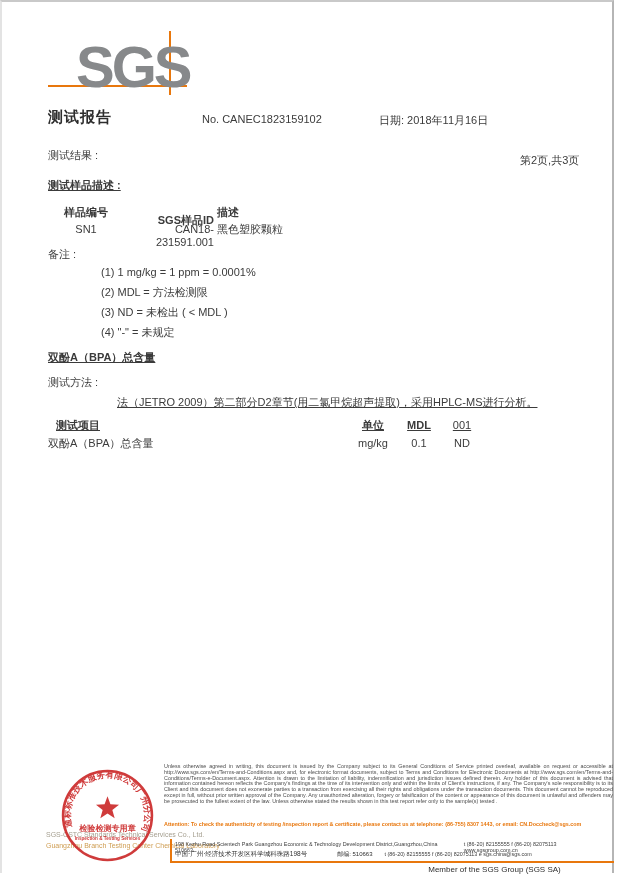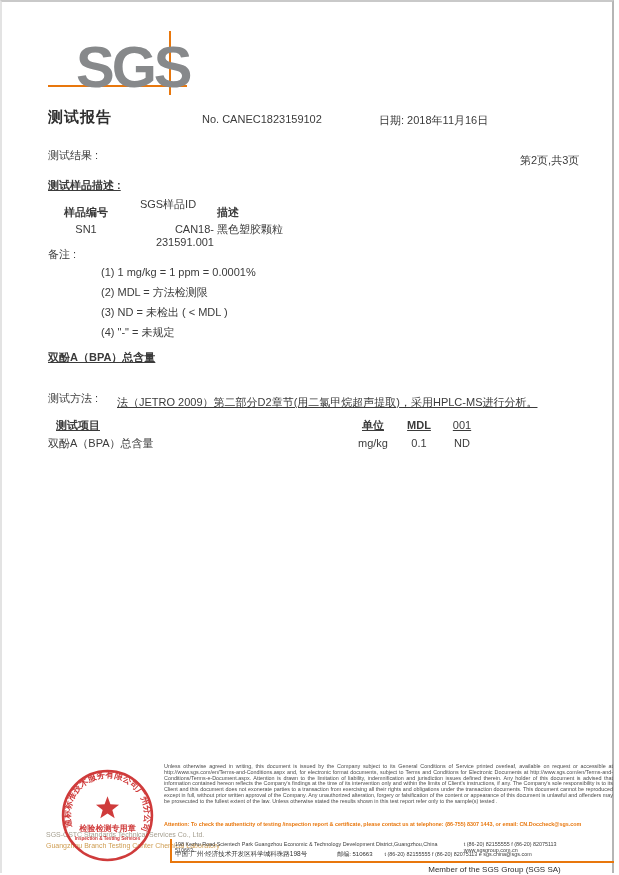--- a/index.html
+++ b/index.html
@@ -31,35 +31,35 @@
   .report-title { left:46px; top:106px; font-size:15px; font-weight:bold; color:#2d2d2d; letter-spacing:1px; }
   .report-no    { left:200px; top:111px; font-size:11px; }
   .report-date  { left:377px; top:111px; font-size:11px; }
   .report-page  { left:518px; top:111px; font-size:11px;margin-top:40px; }
 
   
   .sec-results     { left:46px; top:147px; }
   .sec-sample-desc { left:46px; top:177px; font-weight:bold; text-decoration:underline; }
 
   .st-h1 { left:45px;  top:204px; width:78px;  text-align:center; font-weight:bold; }
-  .st-h2 { left:120px; top:196px; width:92px;  text-align:center; font-weight:normal; }
+  .st-h2 { left:120px; top:212px; width:92px;  text-align:right; font-weight:bold; }
   .st-h3 { left:215px; top:204px; font-weight:bold; }
   .st-c1 { left:45px;  top:221px; width:78px;  text-align:center; }
   .st-c2 { left:120px; top:221px; width:92px;  text-align:right; }
   .st-c3 { left:215px; top:221px; }
 
   .notes-label { left:46px; top:246px; }
   .note-0 { left:99px; top:264px; }
   .note-1 { left:99px; top:284px; }
   .note-2 { left:99px; top:304px; }
   .note-3 { left:99px; top:324px; }
 
   .bpa-heading { left:46px; top:349px; font-weight:bold; text-decoration:underline; }
 
-  .method-label { left:46px;  top:390px; }
+  .method-label { left:46px;  top:374px; }
   .method-l1    { left:115px; top:374px; width:497px; }
   .method-l2    { left:115px; top:394px; width:497px;text-decoration:underline; }
 
   .rt-h-item { left:54px;  top:417px; font-weight:bold; text-decoration:underline; }
   .rt-h-unit { left:350px; top:417px; width:42px; text-align:center; font-weight:bold; text-decoration:underline; }
   .rt-h-mdl  { left:398px; top:417px; width:38px; text-align:center; font-weight:bold; text-decoration:underline; }
   .rt-h-001  { left:443px; top:417px; width:34px; text-align:center; text-decoration:underline; }
   .rt-item   { left:46px;  top:435px; }
   .rt-unit   { left:350px; top:435px; width:42px; text-align:center; }
   .rt-mdl    { left:398px; top:435px; width:38px; text-align:center; }

